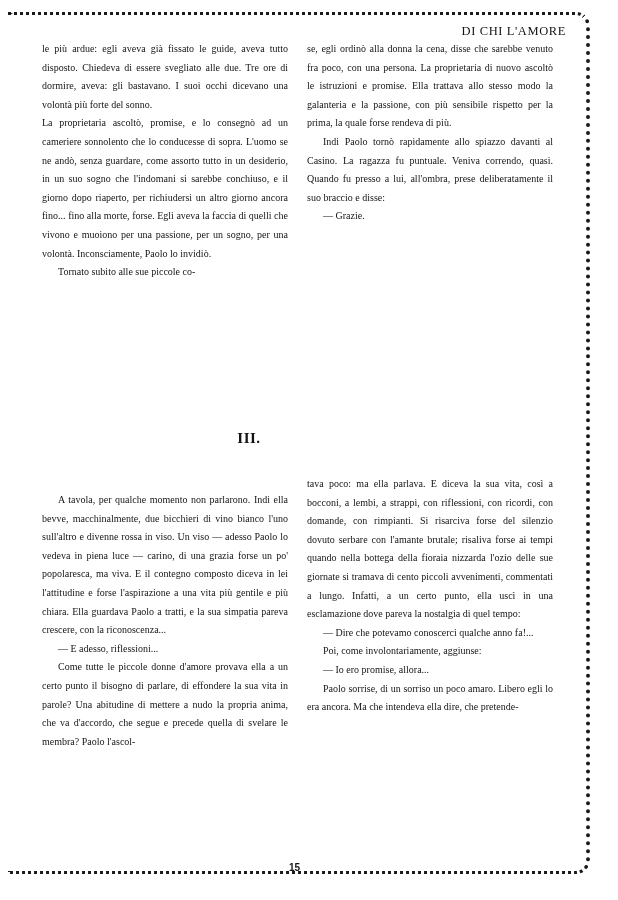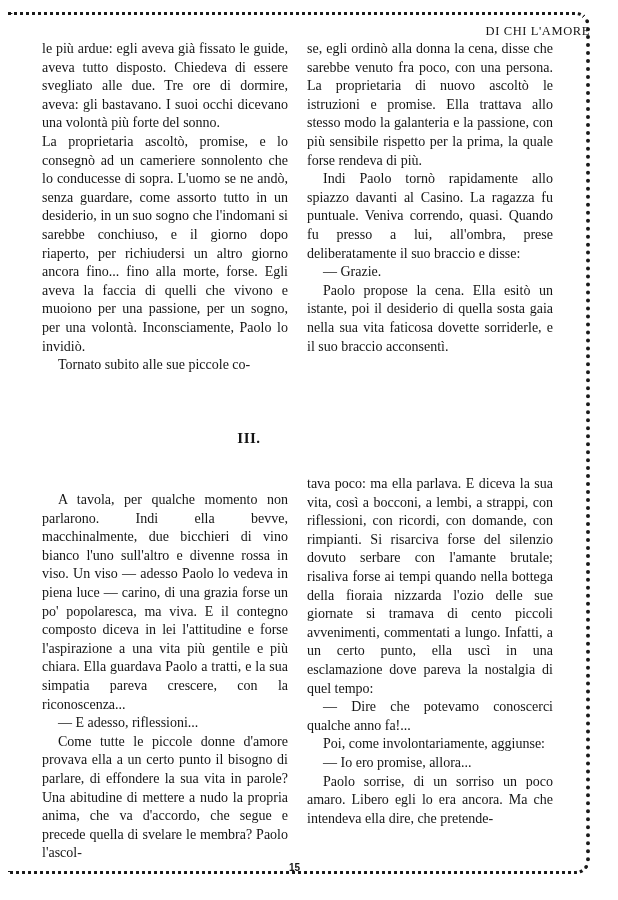--- a/index.html
+++ b/index.html
@@ -25,30 +25,30 @@
       border-right: 4px dotted #1a1a1a;
       border-bottom: 3px dotted #1a1a1a;
       border-left: none;
       border-top-right-radius: 14px;
       border-bottom-right-radius: 14px;
       box-sizing: border-box;
     }
     .running-head {
       position: absolute;
       top: 24px;
-      right: 28px;
+      right: 52px;
       font-family: "Liberation Serif", serif;
       font-size: 12.5px;
       letter-spacing: 0.6px;
     }
     .column {
       position: absolute;
       width: 246px;
       font-family: "Liberation Serif", serif;
-      font-size: 14px;
+      font-size: 10px;
       line-height: 18.6px;
       text-align: justify;
     }
     .column p {
       margin: 0;
     }
     .column p.indent {
       text-indent: 16px;
     }
     .col-left-top { left: 42px; top: 40px; }
@@ -85,21 +85,20 @@
 <div class="column col-left-top">
   <p>le più ardue: egli aveva già fissato le guide, aveva tutto disposto. Chiedeva di essere svegliato alle due. Tre ore di dormire, aveva: gli bastavano. I suoi occhi dicevano una volontà più forte del sonno.</p>
   <p>La proprietaria ascoltò, promise, e lo consegnò ad un cameriere sonnolento che lo conducesse di sopra. L'uomo se ne andò, senza guardare, come assorto tutto in un desiderio, in un suo sogno che l'indomani si sarebbe conchiuso, e il giorno dopo riaperto, per richiudersi un altro giorno ancora fino... fino alla morte, forse. Egli aveva la faccia di quelli che vivono e muoiono per una passione, per un sogno, per una volontà. Inconsciamente, Paolo lo invidiò.</p>
   <p class="indent">Tornato subito alle sue piccole co-</p>
 </div>
 
 <div class="column col-right-top">
   <p>se, egli ordinò alla donna la cena, disse che sarebbe venuto fra poco, con una persona. La proprietaria di nuovo ascoltò le istruzioni e promise. Ella trattava allo stesso modo la galanteria e la passione, con più sensibile rispetto per la prima, la quale forse rendeva di più.</p>
   <p class="indent">Indi Paolo tornò rapidamente allo spiazzo davanti al Casino. La ragazza fu puntuale. Veniva correndo, quasi. Quando fu presso a lui, all'ombra, prese deliberatamente il suo braccio e disse:</p>
   <p class="indent">— Grazie.</p>
-  <p class="indent">Paolo propose la cena. Ella esitò un istante, poi il desiderio di quella sosta gaia nella sua vita faticosa dovette sorriderle, e il suo braccio acconsentì.</p>
 </div>
 
 <div class="section-heading">III.</div>
 
 <div class="column col-left-bottom">
   <p class="indent">A tavola, per qualche momento non parlarono. Indi ella bevve, macchinalmente, due bicchieri di vino bianco l'uno sull'altro e divenne rossa in viso. Un viso — adesso Paolo lo vedeva in piena luce — carino, di una grazia forse un po' popolaresca, ma viva. E il contegno composto diceva in lei l'attitudine e forse l'aspirazione a una vita più gentile e più chiara. Ella guardava Paolo a tratti, e la sua simpatia pareva crescere, con la riconoscenza...</p>
   <p class="indent">— E adesso, riflessioni...</p>
   <p class="indent">Come tutte le piccole donne d'amore provava ella a un certo punto il bisogno di parlare, di effondere la sua vita in parole? Una abitudine di mettere a nudo la propria anima, che va d'accordo, che segue e precede quella di svelare le membra? Paolo l'ascol-</p>
 </div>
 

